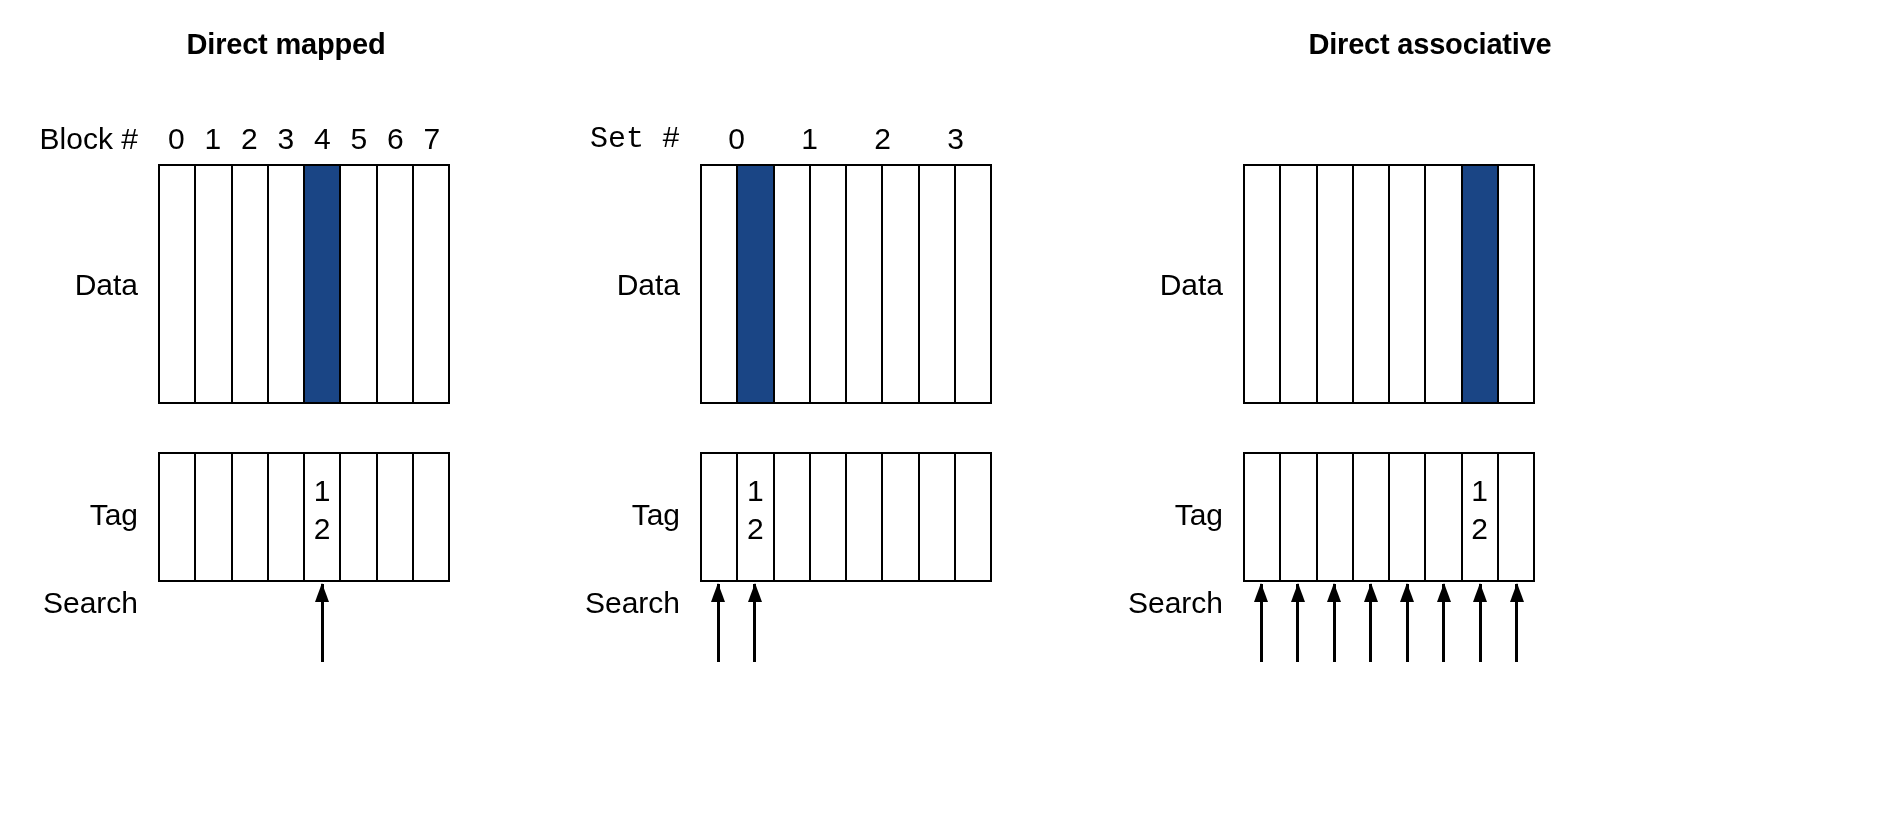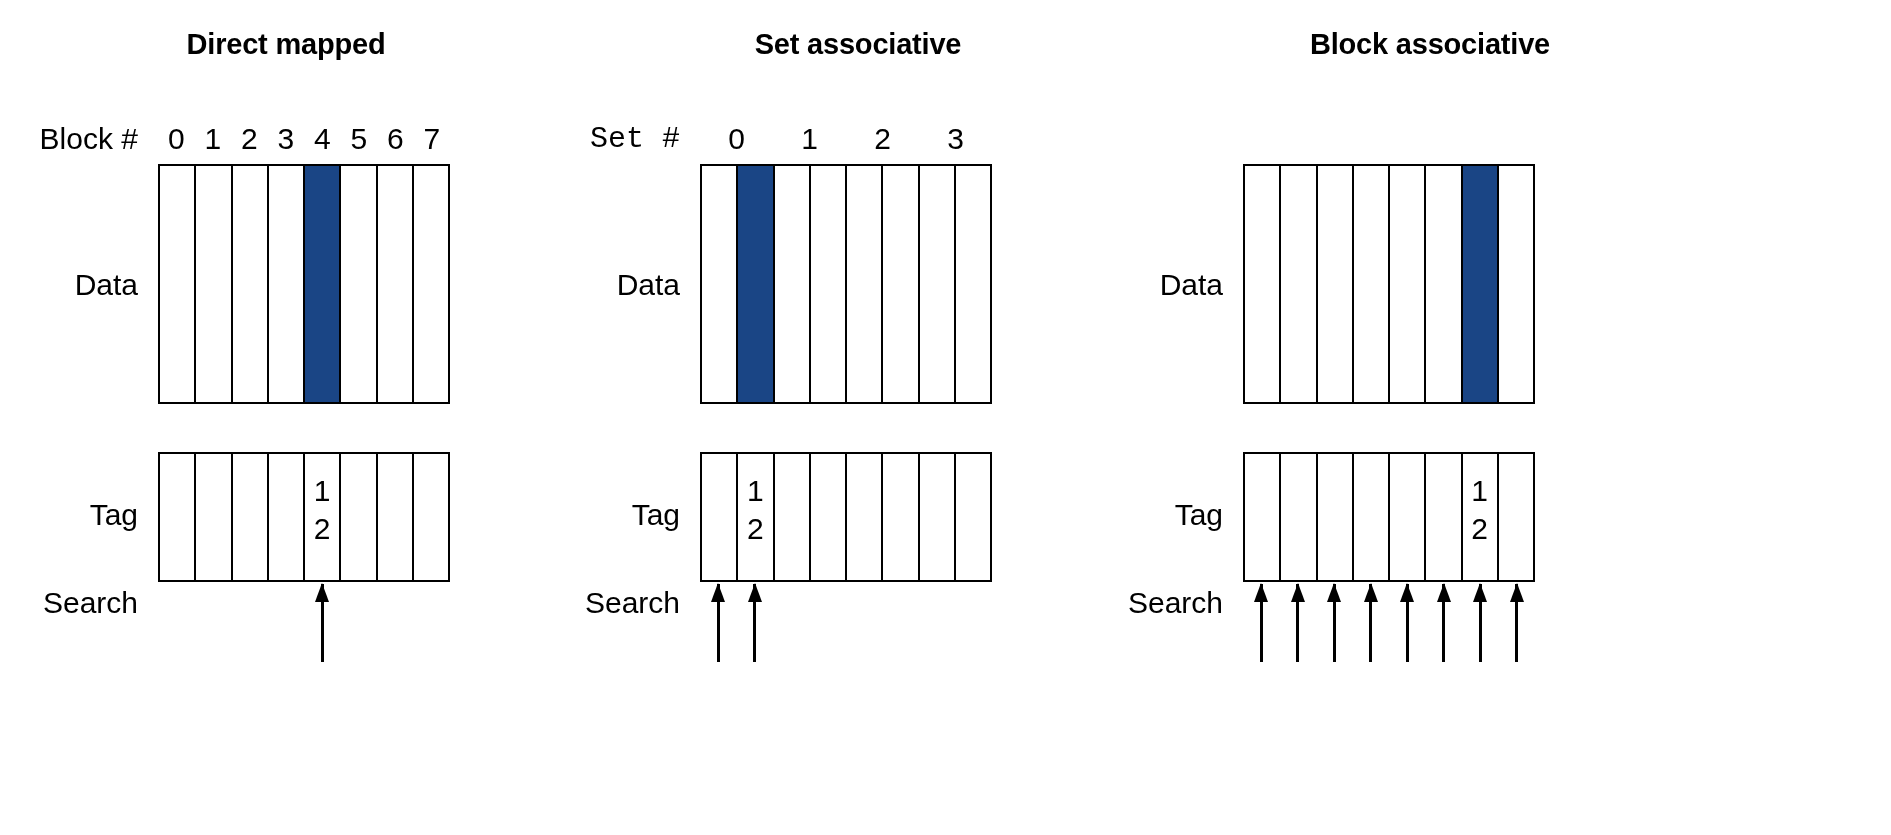--- a/index.html
+++ b/index.html
@@ -124,21 +124,20 @@
         <div class="arrow-slot empty"></div>
         <div class="arrow-slot">
           <div class="arrow"></div>
         </div>
         <div class="arrow-slot empty"></div>
         <div class="arrow-slot empty"></div>
         <div class="arrow-slot empty"></div>
       </div>
     </div>
     <div class="panel" style="left: 572px; width: 572px;">
-      <div class="panel-title">Set associative</div>
       <div class="row-label" style="top: 112px; left: -62px; width: 170px; font-family: Liberation Mono, monospace;">Set #</div>
       <div class="index-row" style="top: 112px; left: 128px; width: 292px;">
         <div class="idx" style="flex: 2 1 0px;">0</div>
         <div class="idx" style="flex: 2 1 0px;">1</div>
         <div class="idx" style="flex: 2 1 0px;">2</div>
         <div class="idx" style="flex: 2 1 0px;">3</div>
       </div>
       <div class="row-label" style="top: 258px; left: -62px; width: 170px;">Data</div>
       <div class="grid" style="left: 128px; top: 152px; width: 292px; height: 240px;">
         <div class="cell"></div>
@@ -176,21 +175,21 @@
         </div>
         <div class="arrow-slot empty"></div>
         <div class="arrow-slot empty"></div>
         <div class="arrow-slot empty"></div>
         <div class="arrow-slot empty"></div>
         <div class="arrow-slot empty"></div>
         <div class="arrow-slot empty"></div>
       </div>
     </div>
     <div class="panel" style="left: 1144px; width: 572px;">
-      <div class="panel-title">Block associative</div>
+      <div class="panel-title">Direct associative</div>
       <div class="row-label" style="top: 258px; left: -91px; width: 170px;">Data</div>
       <div class="grid" style="left: 99px; top: 152px; width: 292px; height: 240px;">
         <div class="cell"></div>
         <div class="cell"></div>
         <div class="cell"></div>
         <div class="cell"></div>
         <div class="cell"></div>
         <div class="cell"></div>
         <div class="cell filled"></div>
         <div class="cell"></div>

